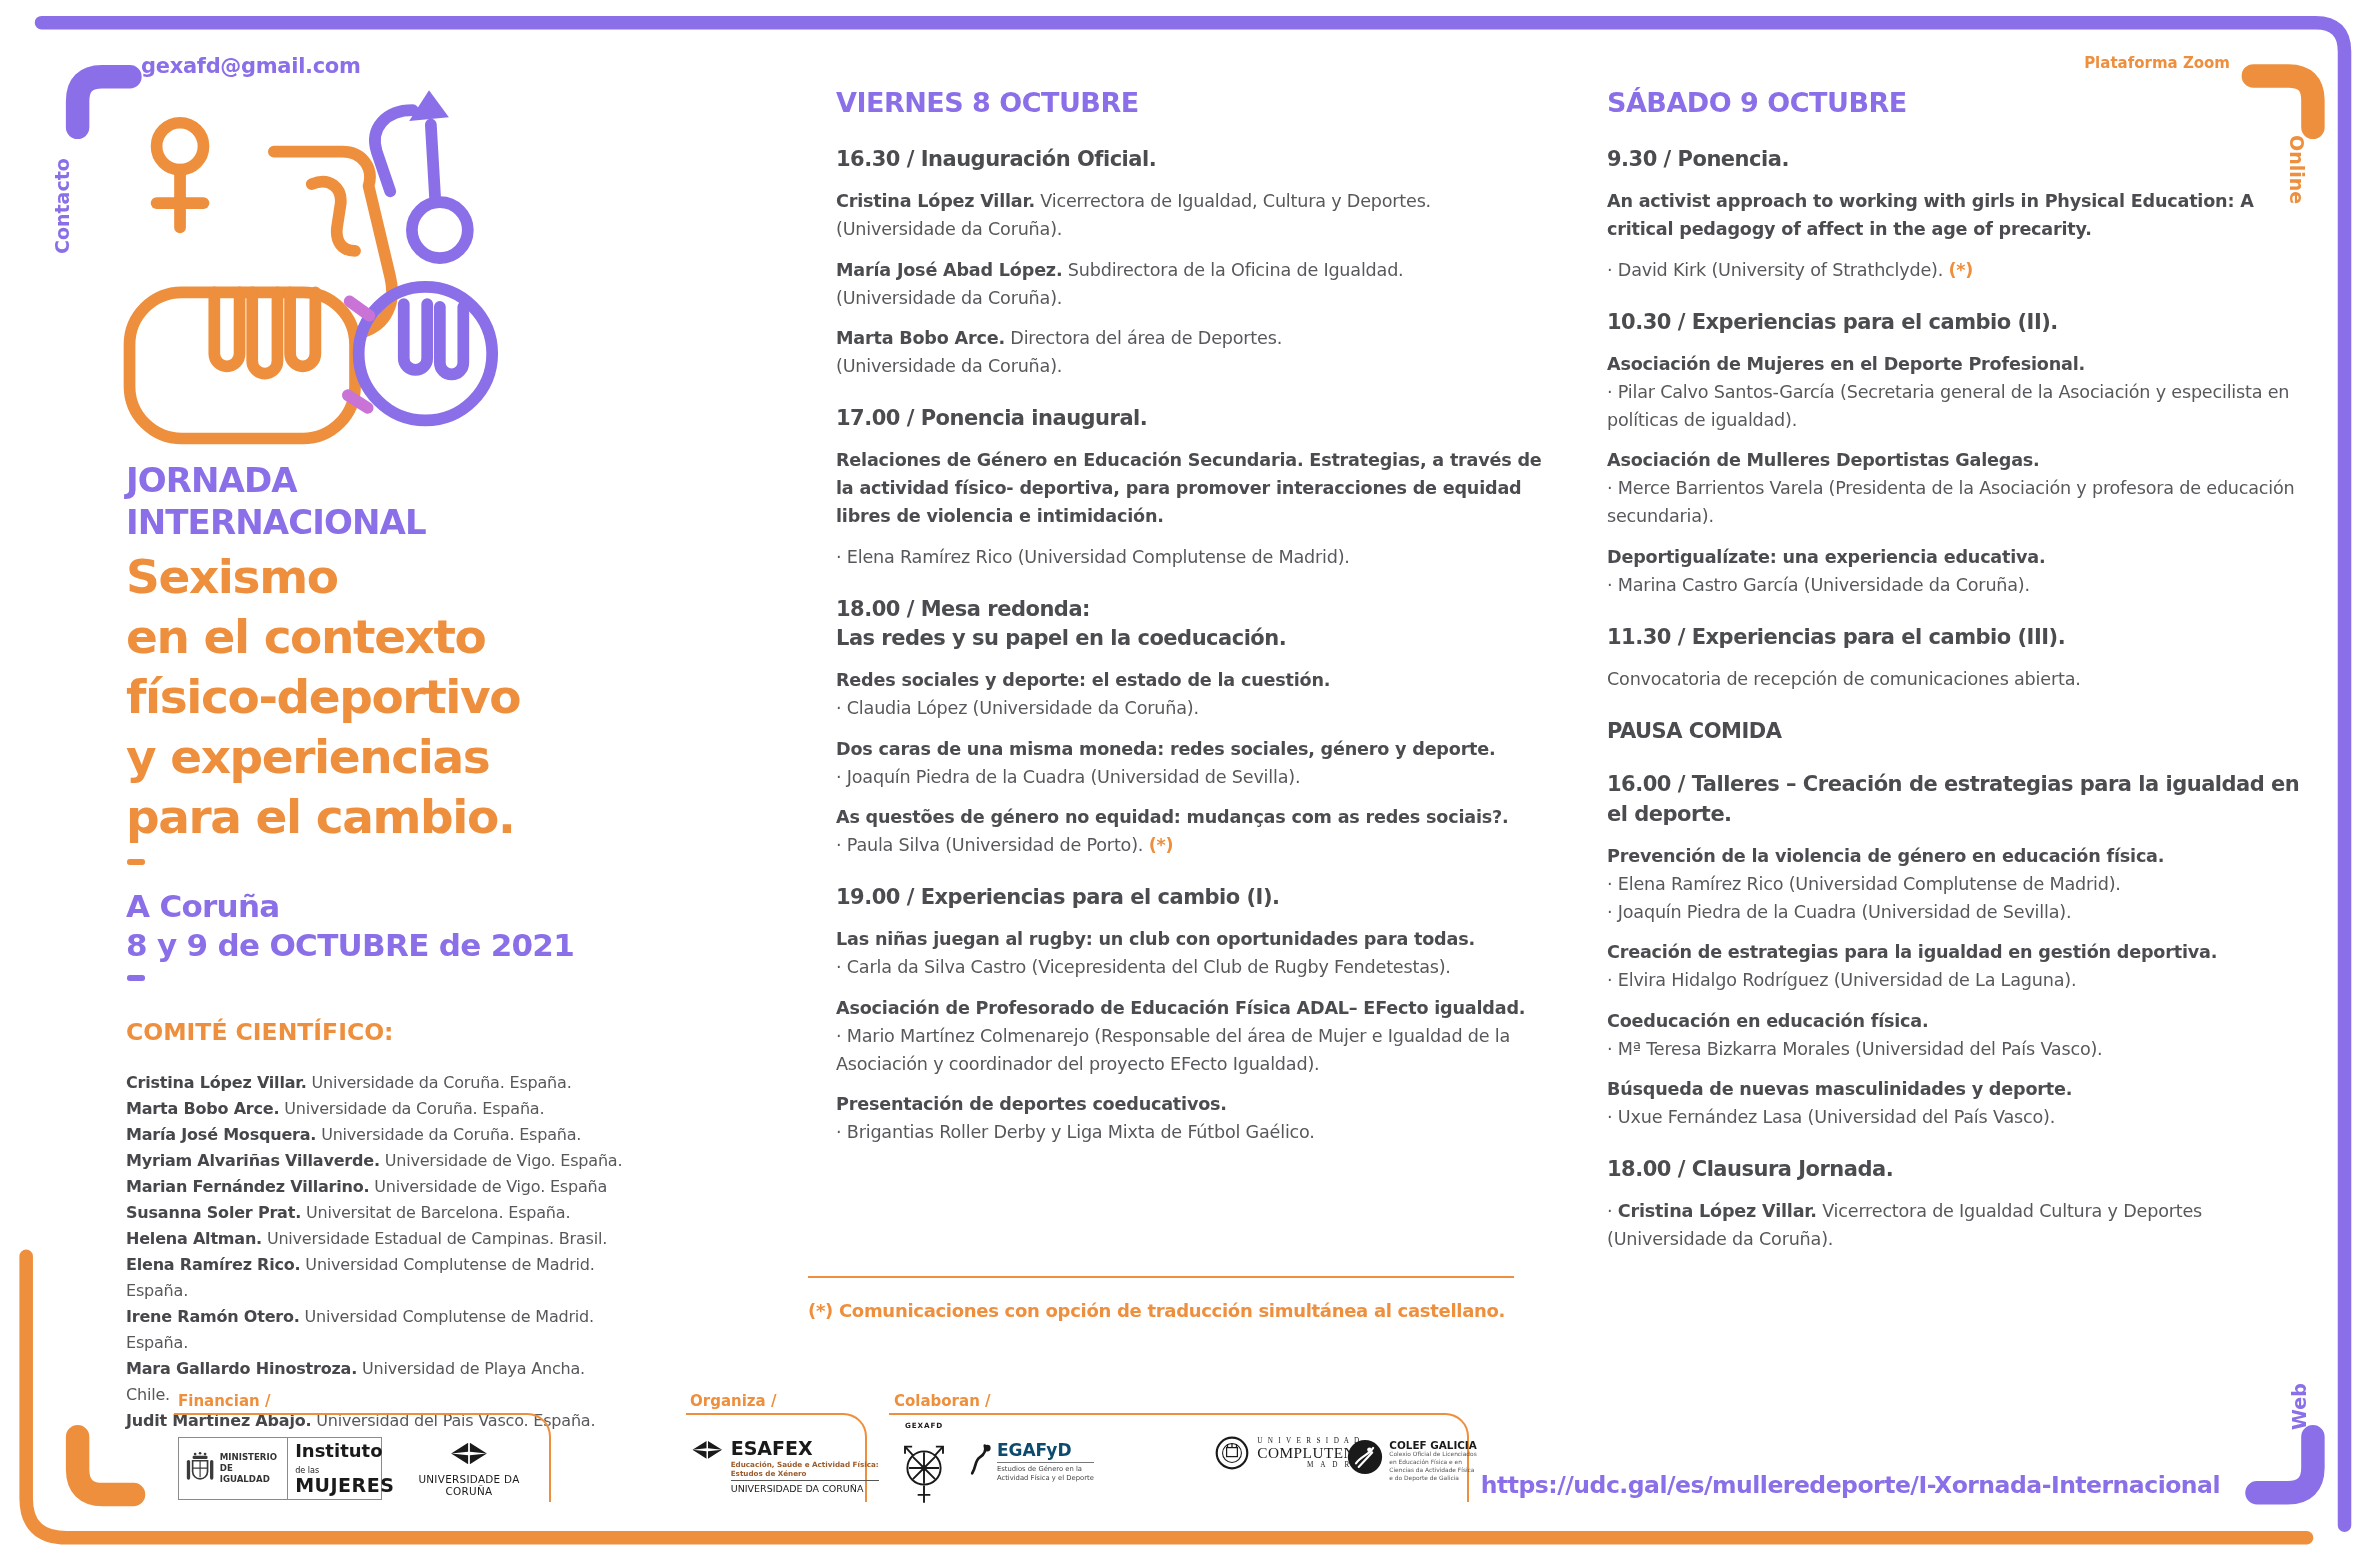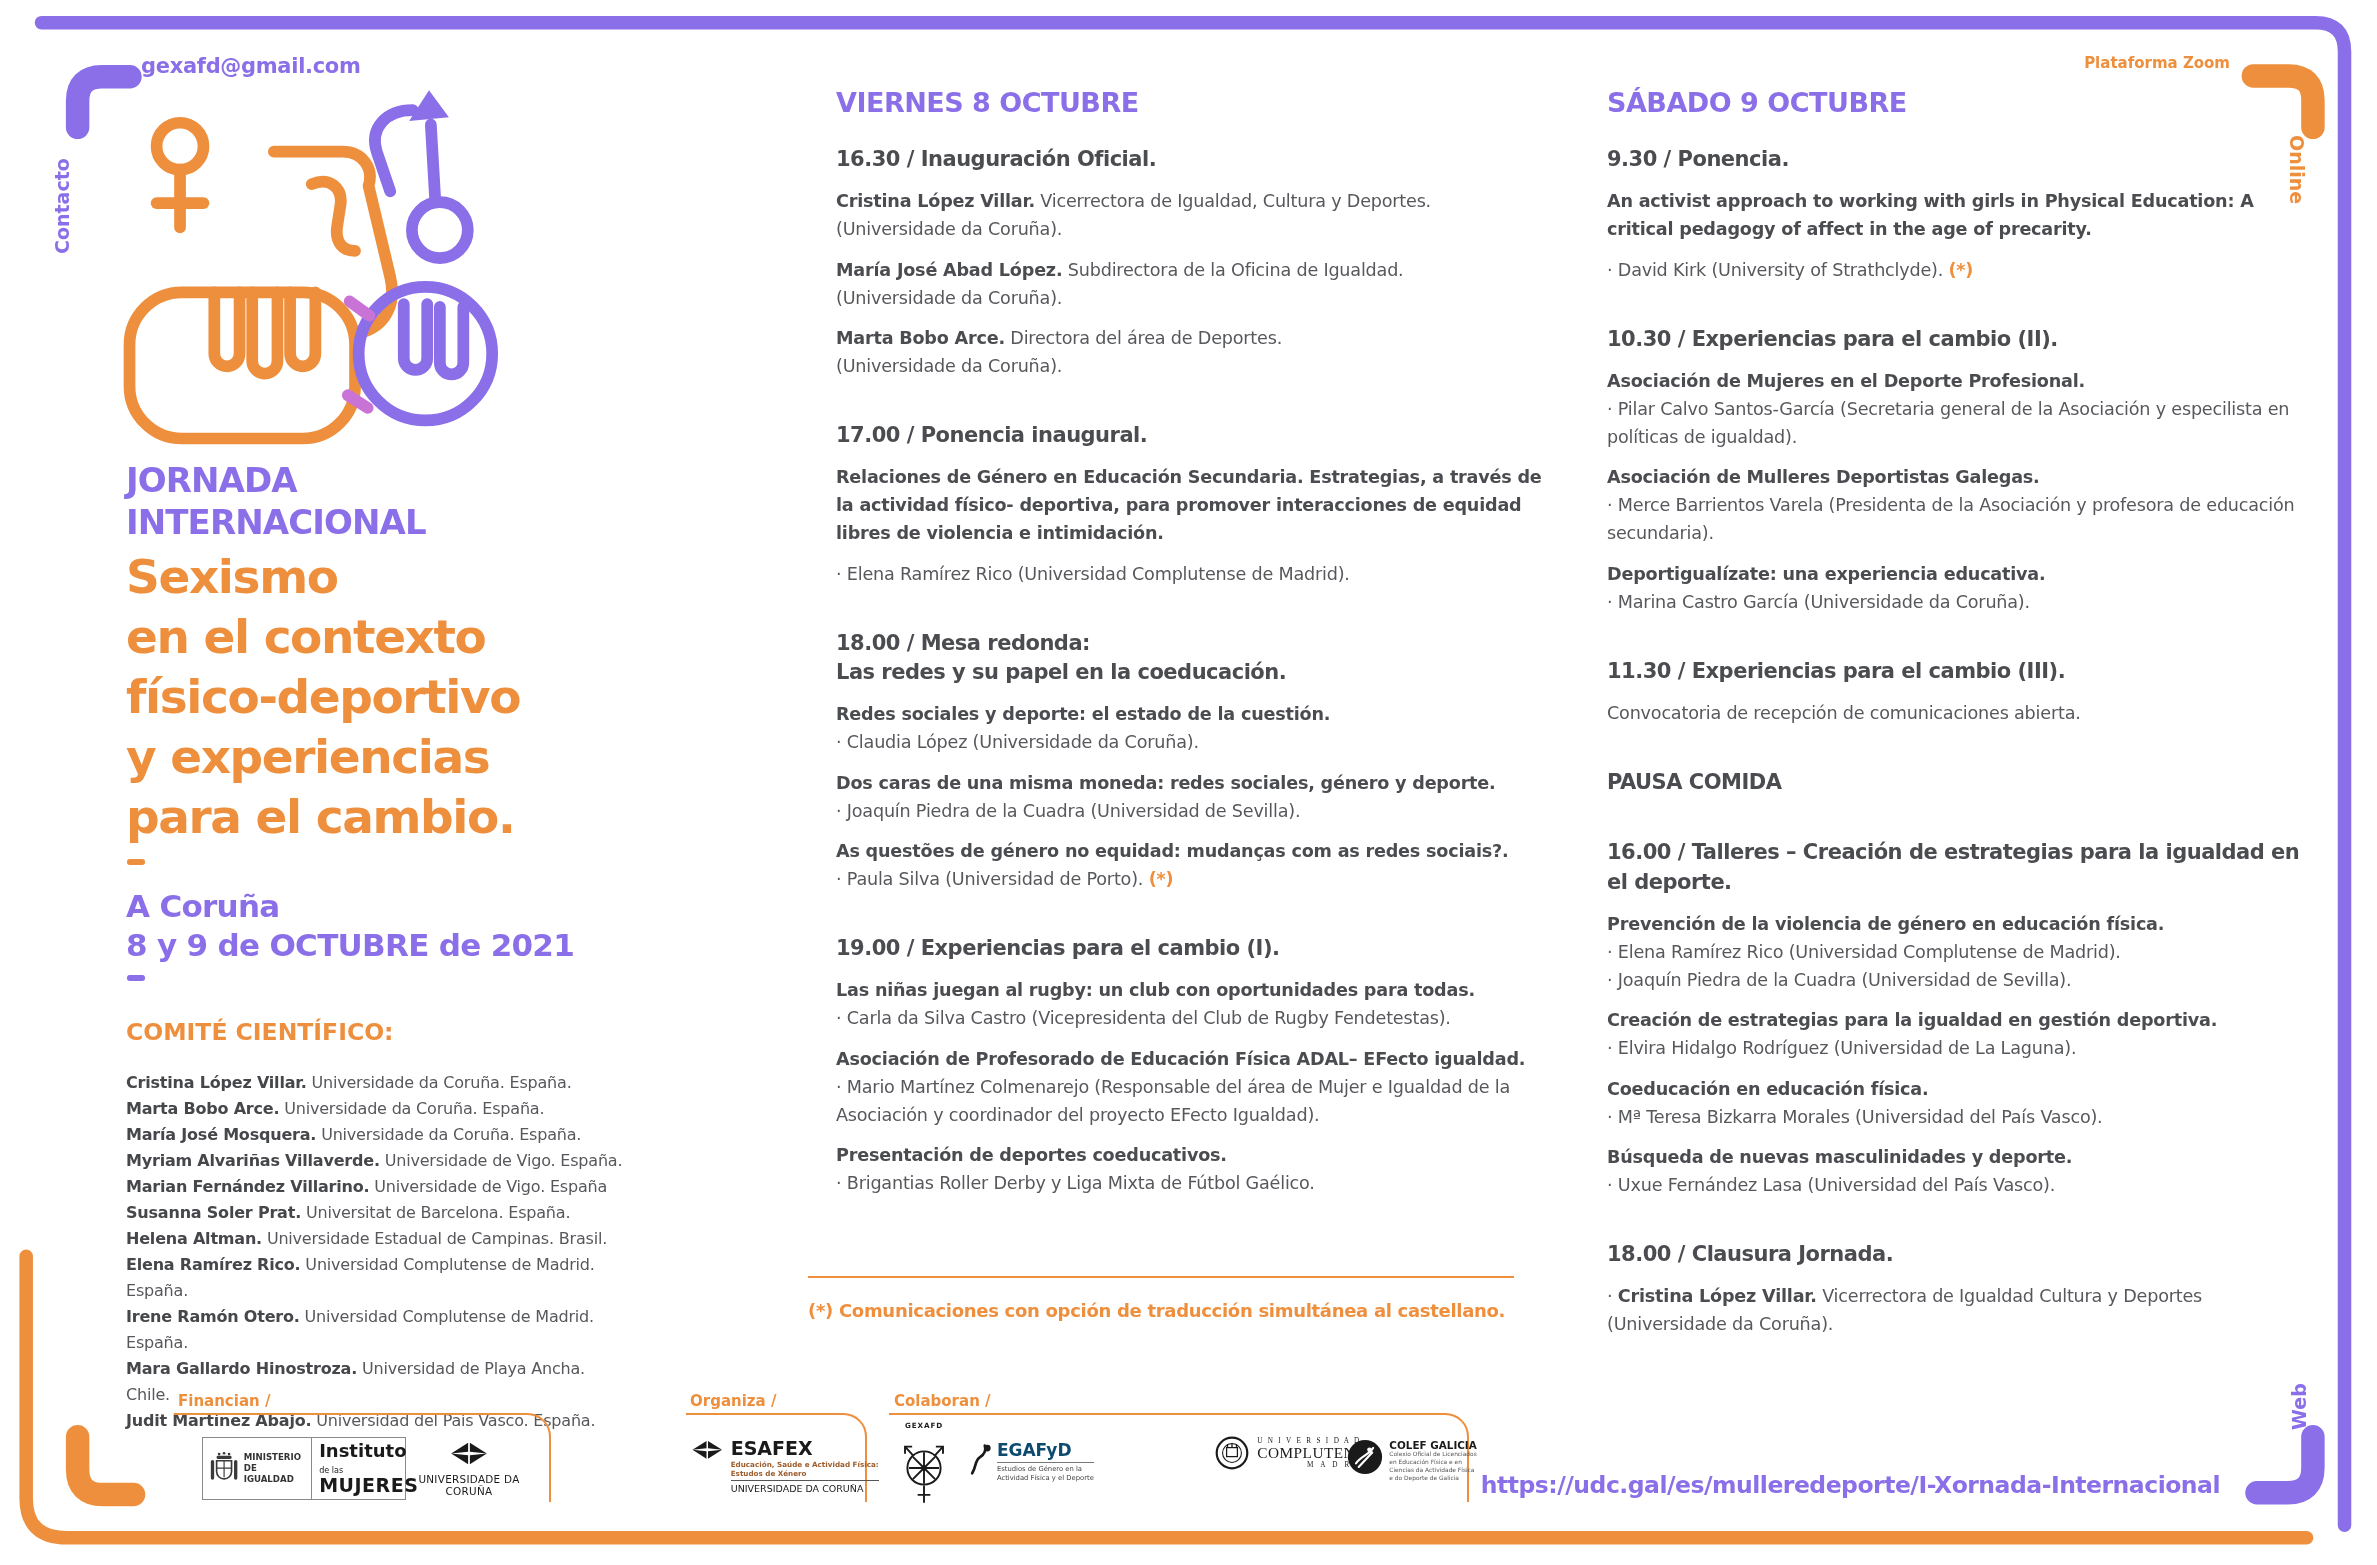--- a/index.html
+++ b/index.html
@@ -26,41 +26,41 @@
   #dates{left:126px;top:927px;font-size:31px;font-weight:700;letter-spacing:-0.7px;}
   #purple-dash{left:127px;top:975px;width:18px;height:6.3px;background:#8A6FE8;border-radius:2.7px;}
   #comite-heading{left:126px;top:1018px;font-size:23.5px;font-weight:700;}
   #committee-list{left:126px;top:1070px;width:505px;font-size:16px;line-height:26px;letter-spacing:-0.2px;}
   .member b{color:#46474B;}
 
   .col{position:absolute;top:87px;}
   #friday-col{left:836px;width:713px;}
   #saturday-col{left:1607px;width:704px;}
   .day-title{font-size:27px;font-weight:700;color:#8A6FE8;letter-spacing:-0.5px;margin:0 0 27px 0;}
-  .slot{margin-top:41px;}
+  .slot{margin-top:24px;}
   .slot:first-of-type{margin-top:0;}
   .slot-title{font-size:21px;font-weight:700;color:#4B4C50;line-height:1.4;letter-spacing:-0.5px;white-space:pre-line;}
   .item{margin:12.6px 0 0 0;font-size:17.6px;line-height:28px;letter-spacing:-0.2px;white-space:pre-line;}
   .seg-b{font-weight:700;color:#4B4C50;}
   .seg-n{color:#57585C;}
   .seg-o{color:#EE8F3D;font-weight:700;}
 
   #footnote-line{left:808px;top:1276px;width:706px;border-top:2.7px solid #EE8F3D;}
   #footnote{left:808px;top:1300px;width:722px;font-size:18px;font-weight:700;letter-spacing:-0.3px;}
 
   .sec-label{font-size:15px;font-weight:700;color:#EE8F3D;}
   .sec-box{border-top:2.7px solid #EE8F3D;border-right:2.7px solid #EE8F3D;border-top-right-radius:23.5px;}
   #financian-label{left:178px;top:1392px;}
   #financian-box{left:174px;top:1413px;width:375px;height:87px;}
   #organiza-label{left:690px;top:1392px;}
   #organiza-box{left:686px;top:1413px;width:179px;height:87px;}
   #colaboran-label{left:894px;top:1392px;}
   #colaboran-box{left:889px;top:1413px;width:578px;height:87px;}
 
-  #ministerio-box{left:178px;top:1437px;width:202px;height:61px;border:1.4px solid #8a8a8a;display:flex;align-items:center;background:#fff;margin-left:24px;}
+  #ministerio-box{left:178px;top:1437px;width:202px;height:61px;border:1.4px solid #8a8a8a;display:flex;align-items:center;background:#fff;}
   .min-cell{display:flex;align-items:center;gap:5.4px;padding:0 7.2px;height:100%;}
   .min-divider{border-left:1.4px solid #8a8a8a;height:100%;}
   .min-text{font-size:8.6px;font-weight:700;color:#333;line-height:1.3;white-space:pre-line;}
   .inst-top{font-size:18px;font-weight:700;color:#1a1a1a;line-height:1;}
   .inst-mid{font-size:8.1px;color:#1a1a1a;}
   .inst-bottom{font-size:19px;font-weight:700;color:#1a1a1a;line-height:1;letter-spacing:0.5px;}
 
   #udc-logo{left:397px;top:1441px;width:144px;text-align:center;}
   .udc-name{font-size:10.4px;color:#1a1a1a;letter-spacing:0.3px;margin-top:3.6px;}
 

